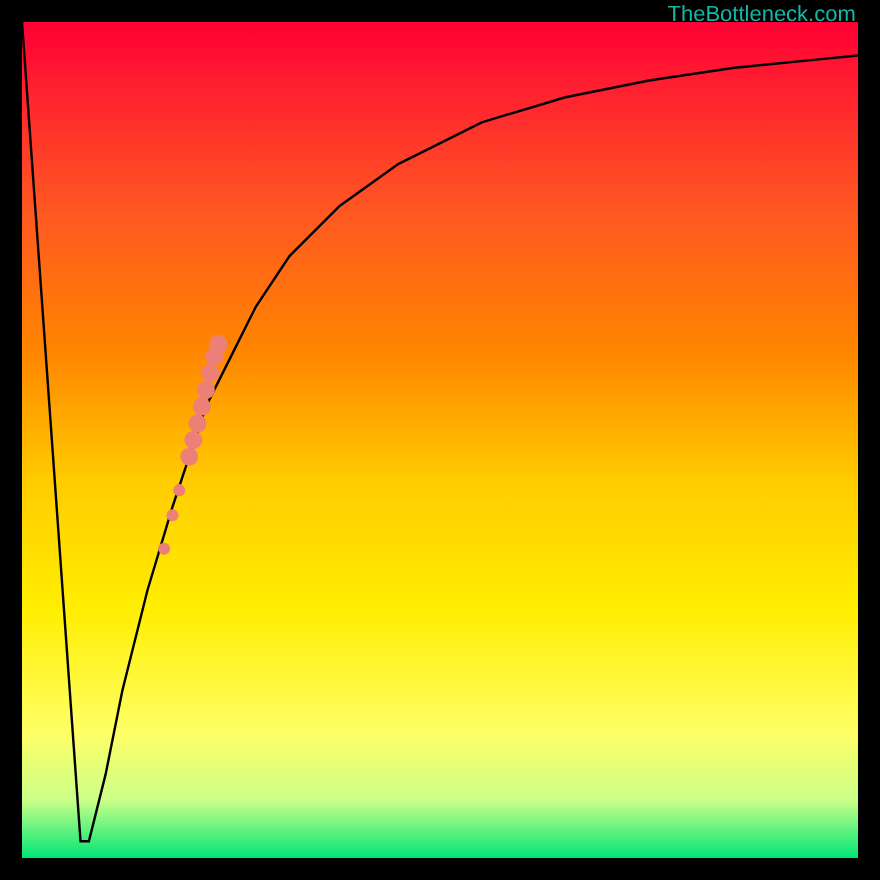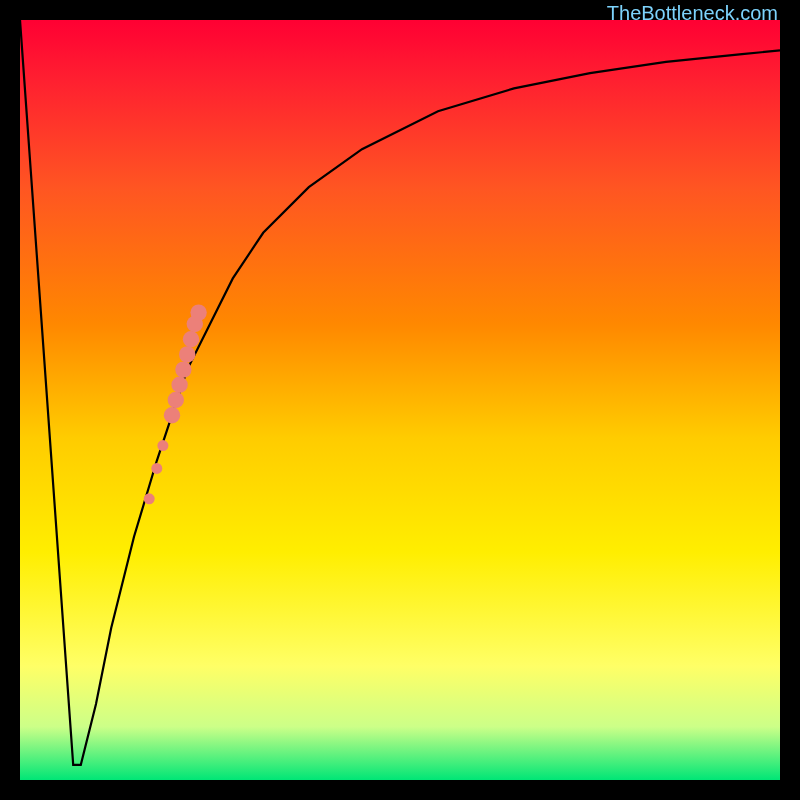--- a/index.html
+++ b/index.html
@@ -33,21 +33,21 @@
       #ffee00 70%,
       #ffff66 85%,
       #ccff88 93%,
       #00e676 100%
     );
   }
   .watermark {
     position: absolute;
     top: 2px;
     right: 22px;
-    color: #7dd3fc;
+    color: #14b8a6;
     font-size: 20px;
     font-weight: normal;
     z-index: 10;
   }
   svg.curve {
     position: absolute;
     top: 20px;
     left: 20px;
     width: 760px;
     height: 760px;

